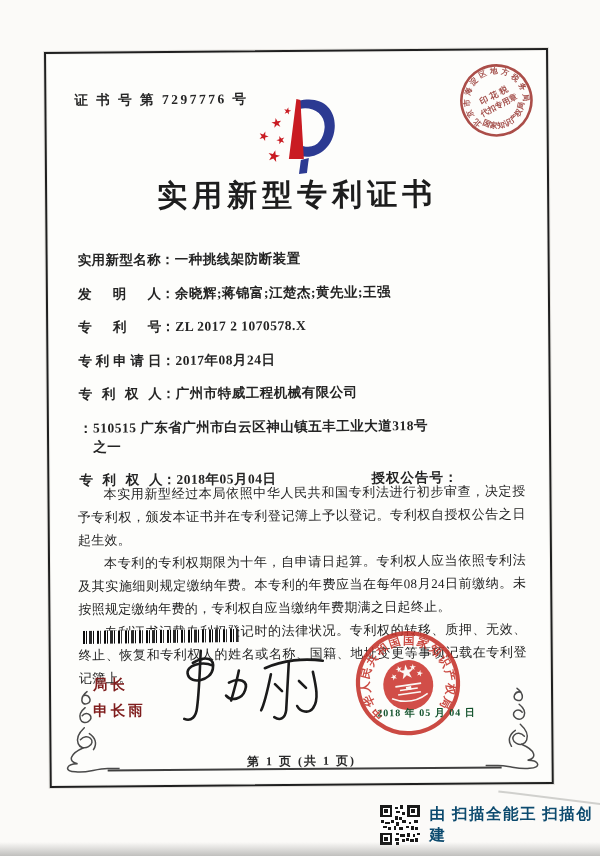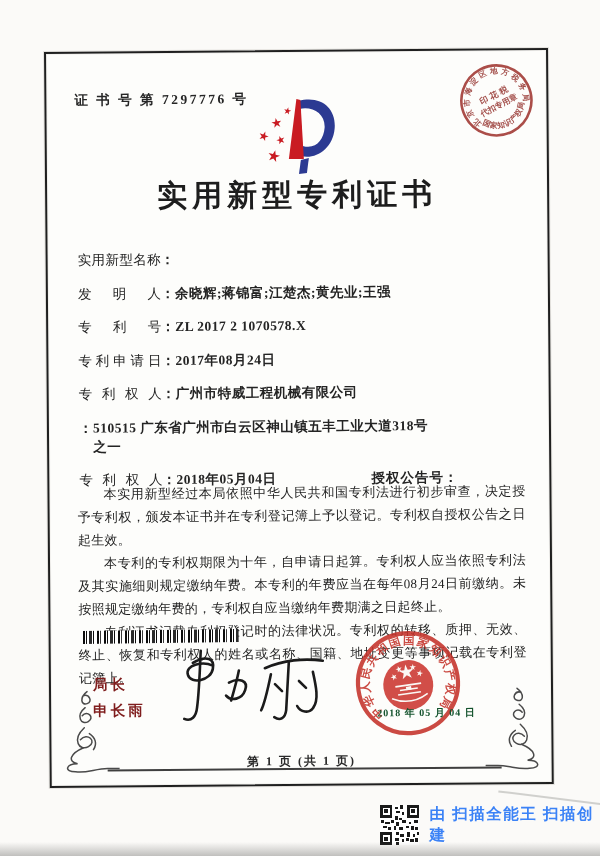--- a/index.html
+++ b/index.html
@@ -37,21 +37,21 @@
   
   .cert-title{
     position:absolute;left:0;top:123px;width:100%;text-align:center;
     font-size:30px;font-weight:700;letter-spacing:5px;color:#1d1d1d;
   }
   
   .fields{position:absolute;left:30px;top:197px;width:452px;font-size:13.5px;}
   .frow{display:flex;margin-bottom:14.5px;line-height:19px;font-weight:600;color:#242424;}
   .flabel{
     display:inline-block;width:83px;flex:0 0 83px;
-    text-align:justify;text-align-last:justify;font-weight:400;
+    text-align:justify;text-align-last:justify;font-weight:700;
   }
   .fcolon{flex:0 0 14px;font-weight:700;}
   .fvalue{letter-spacing:.5px;}
   .frow.addr .fvalue{width:345px;}
   .frow.grant{position:relative;}
   .grant-no-pair{position:absolute;left:292px;top:0;display:flex;}
   .grant-no-pair .flabel2{font-weight:700;letter-spacing:1px;text-align:center;}
   
   .paras{position:absolute;left:28px;top:429px;width:448px;}
   .paras p{
@@ -84,22 +84,22 @@
     font-size:12px;font-weight:600;letter-spacing:2px;color:#2a2a2a;
   }
   .rule-line{position:absolute;left:56px;top:716px;width:394px;height:1.6px;background:#3f3f3f;}
   .flourish{position:absolute;width:66px;height:84px;}
   .flourish.left{left:2px;top:636px;}
   .flourish.right{left:434px;top:636px;transform:scaleX(-1);}
   
   .scan-footer{position:absolute;left:380px;top:804px;display:flex;align-items:center;}
   .qr{width:42px;height:42px;}
   .scan-text{
-    margin-left:10px;font-size:15.5px;font-weight:600;color:#3b82f6;
-    letter-spacing:1.5px;font-family:Liberation Sans, sans-serif;
+    margin-left:10px;font-size:15.5px;font-weight:600;color:#0c4a6e;
+    letter-spacing:1.5px;font-family:Liberation Serif, serif;
   }
 </style>
 </head>
 <body>
 
 <div class="cert-frame">
 
   <div class="cert-no">证 书 号 第 7297776 号</div>
 
   <svg class="logo" viewBox="0 0 112 80">
@@ -145,20 +145,21 @@
       <text x="0" y="8" text-anchor="middle" font-size="8" fill="#9c403b" class="seal-ring-text">代扣专用章</text>
     </g>
   </svg>
 
   <div class="cert-title">实用新型专利证书</div>
 
   <div class="fields">
     <div class="frow">
       <span class="flabel">实用新型名称</span>
         <span class="fcolon">：</span>
+      <span class="fvalue">一种挑线架防断装置</span>
     </div>
     <div class="frow">
       <span class="flabel">发明人</span>
         <span class="fcolon">：</span>
       <span class="fvalue">余晓辉;蒋锦富;江楚杰;黄先业;王强</span>
     </div>
     <div class="frow">
       <span class="flabel">专利号</span>
         <span class="fcolon">：</span>
       <span class="fvalue">ZL 2017 2 1070578.X</span>

